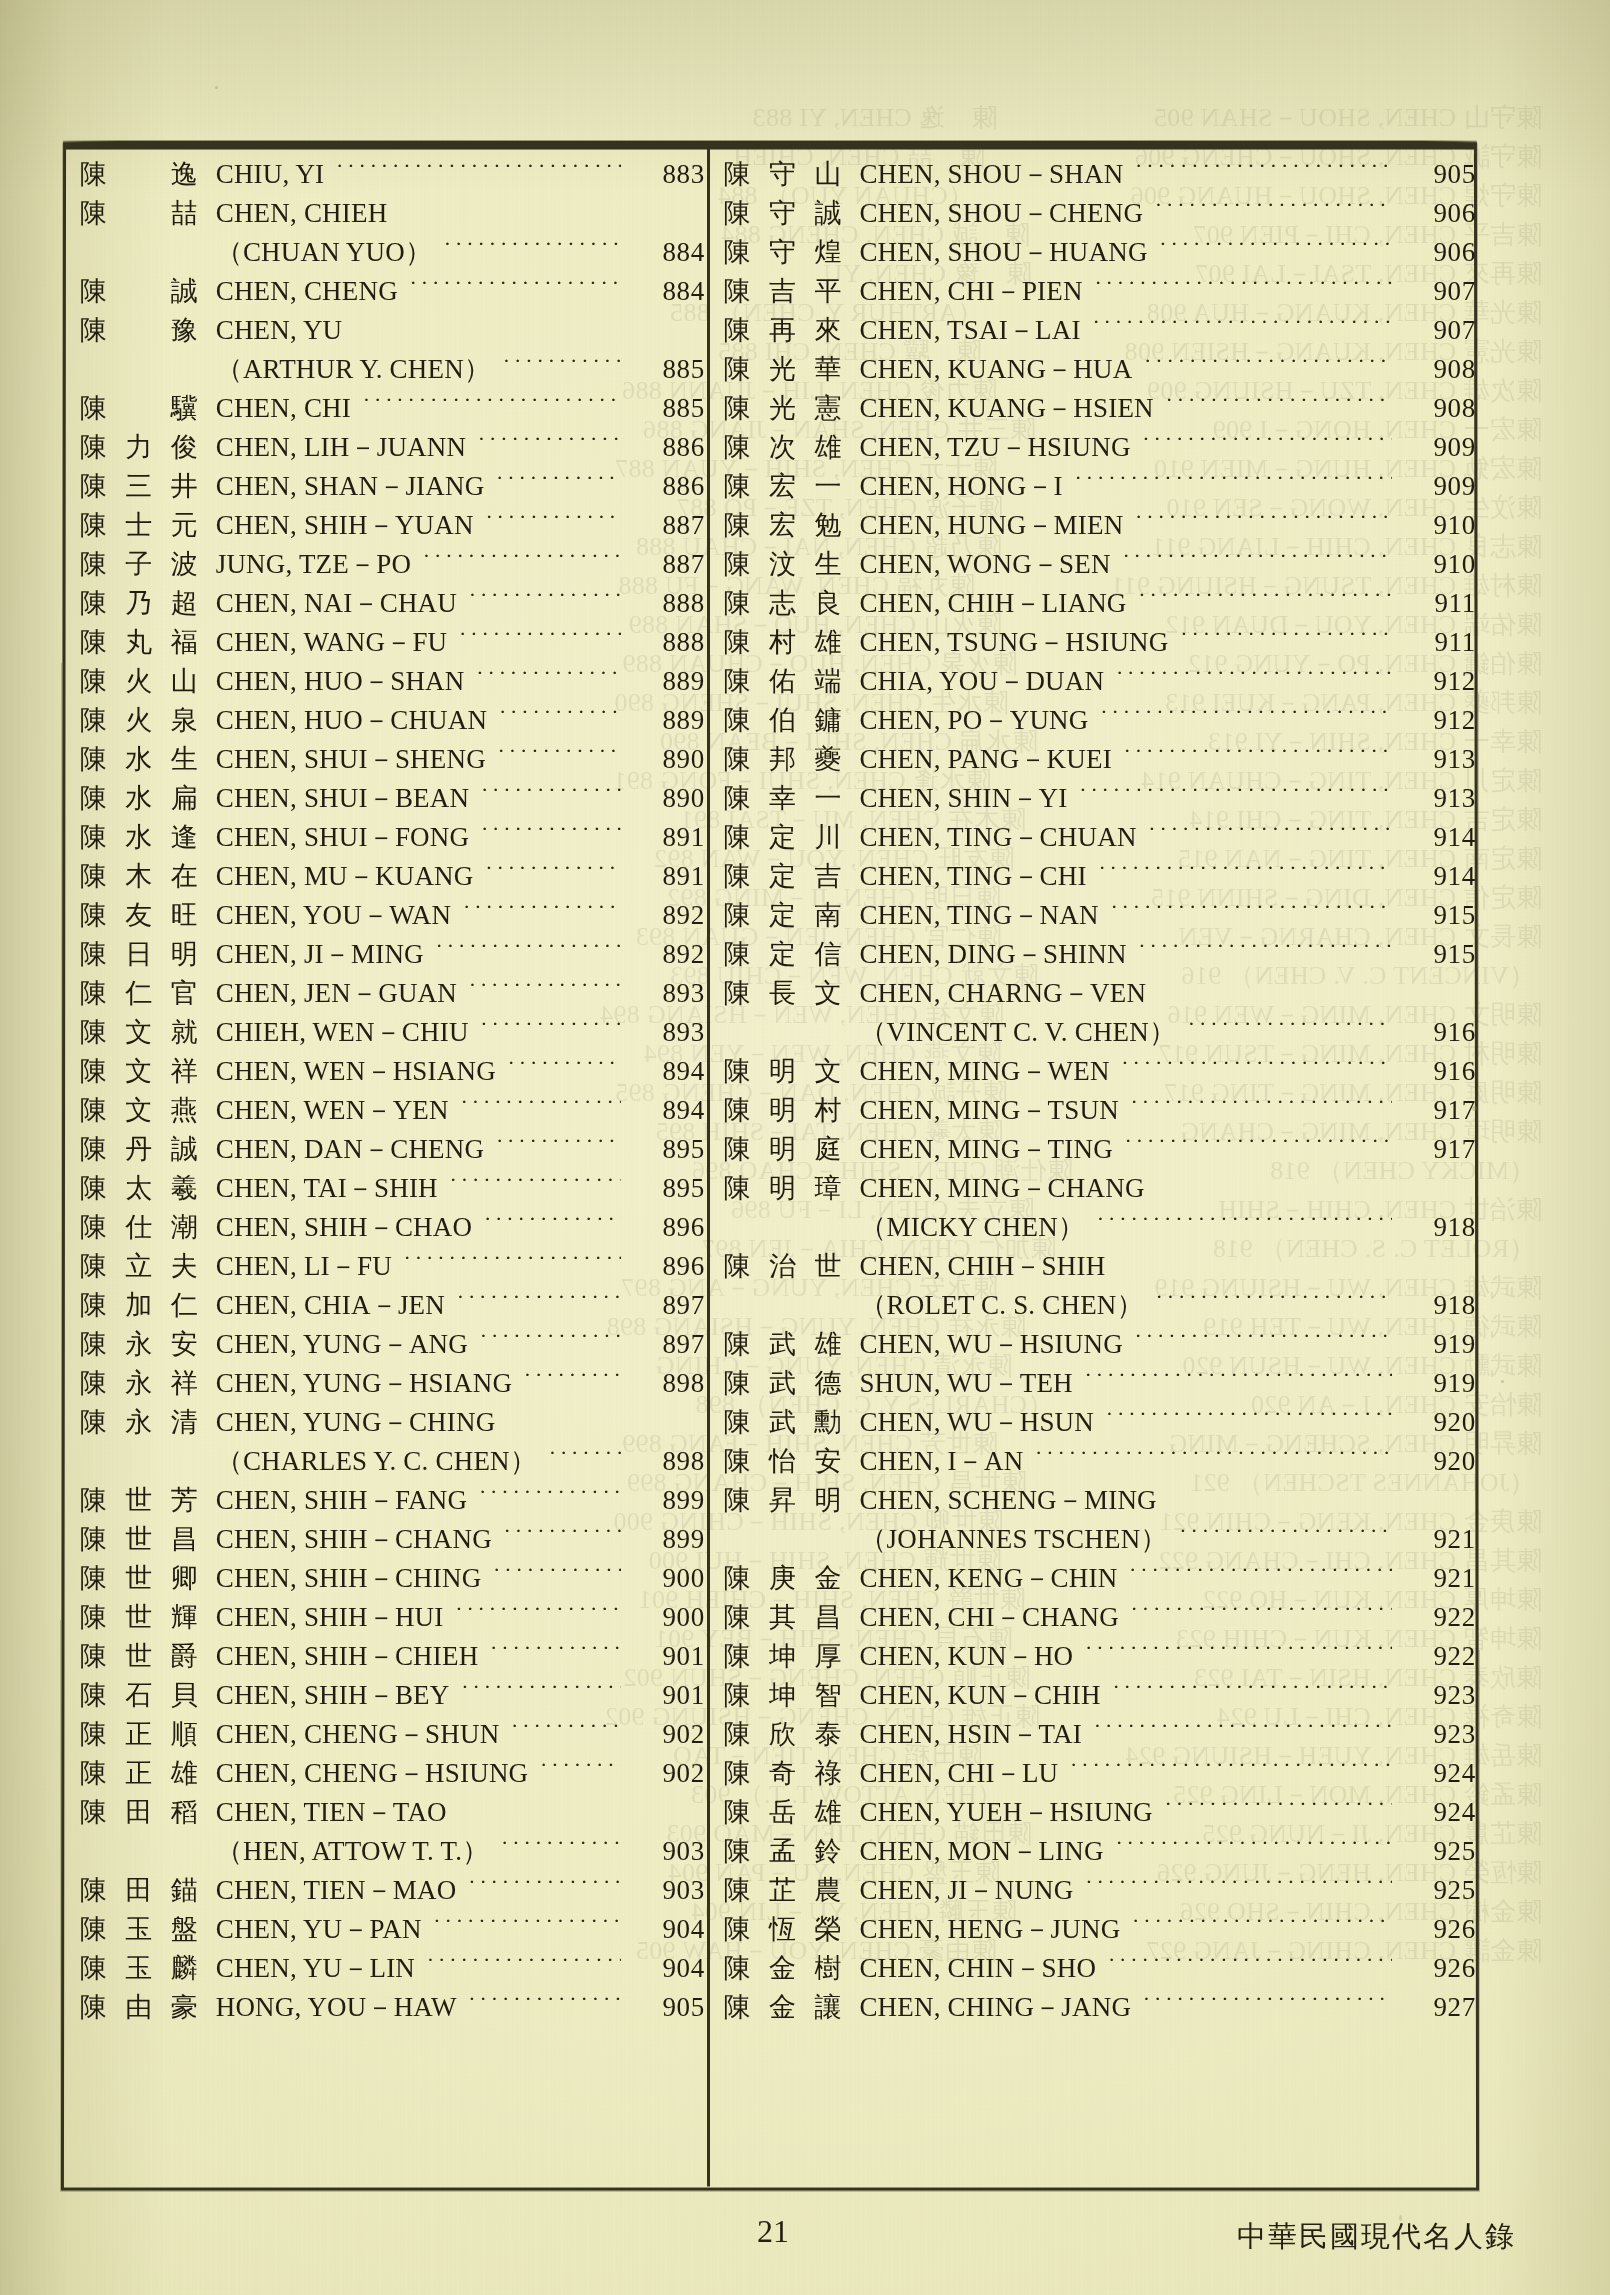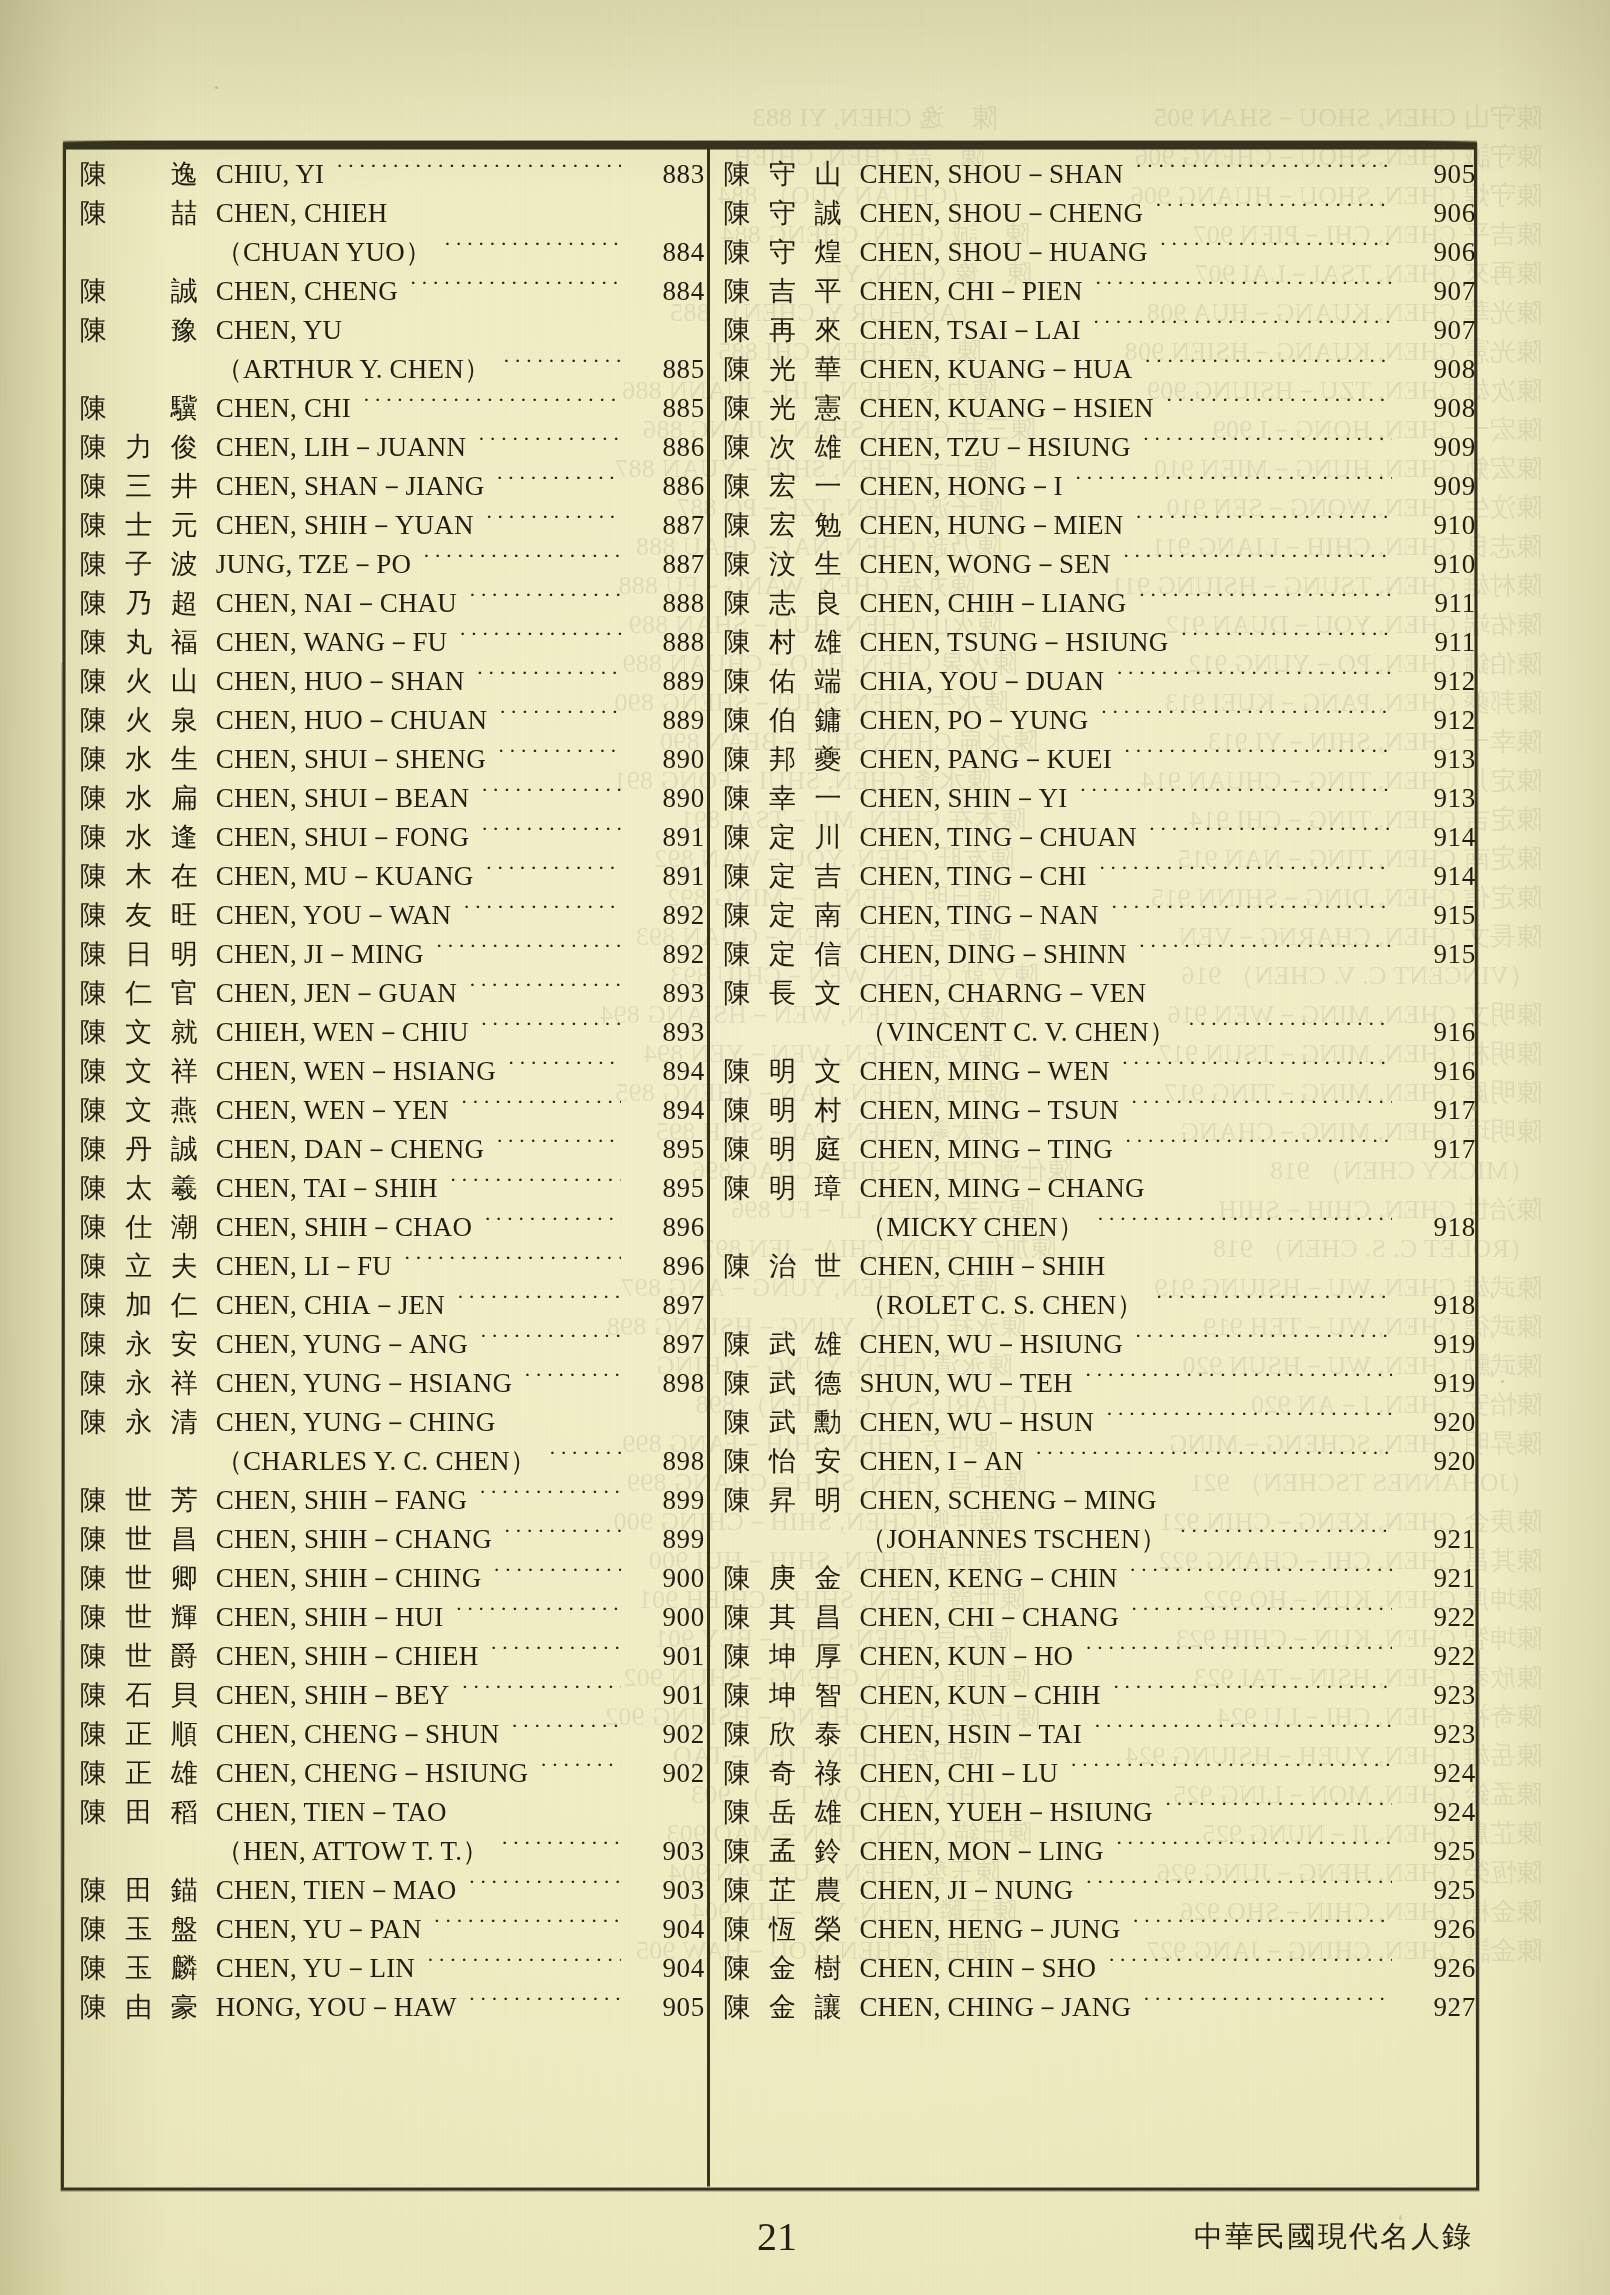--- a/index.html
+++ b/index.html
@@ -132,25 +132,25 @@
     color:#201c10;
   }
   .entry.nopage .leader::before{content:"";}
 
   
   #footer{
     position:absolute;left:0;top:2213px;width:1611px;height:59px;
   }
   #pagenum{
     position:absolute;left:757px;top:0;
-    font-size:40px;color:#231f11;
+    font-size:32px;color:#231f11;
     font-family:"Liberation Serif","DejaVu Serif",serif;
   }
   #booktitle{
-    position:absolute;left:1194px;top:3.9px;
+    position:absolute;left:1237px;top:3.9px;
     font-size:29px;color:#231f11;
     font-family:"DejaVu Sans","Liberation Sans",sans-serif;
     letter-spacing:2px;
   }
 
   
   .speck{position:absolute;background:#8c8555;border-radius:50%;opacity:.35;pointer-events:none;}
 </style>
 </head>
 <body>

